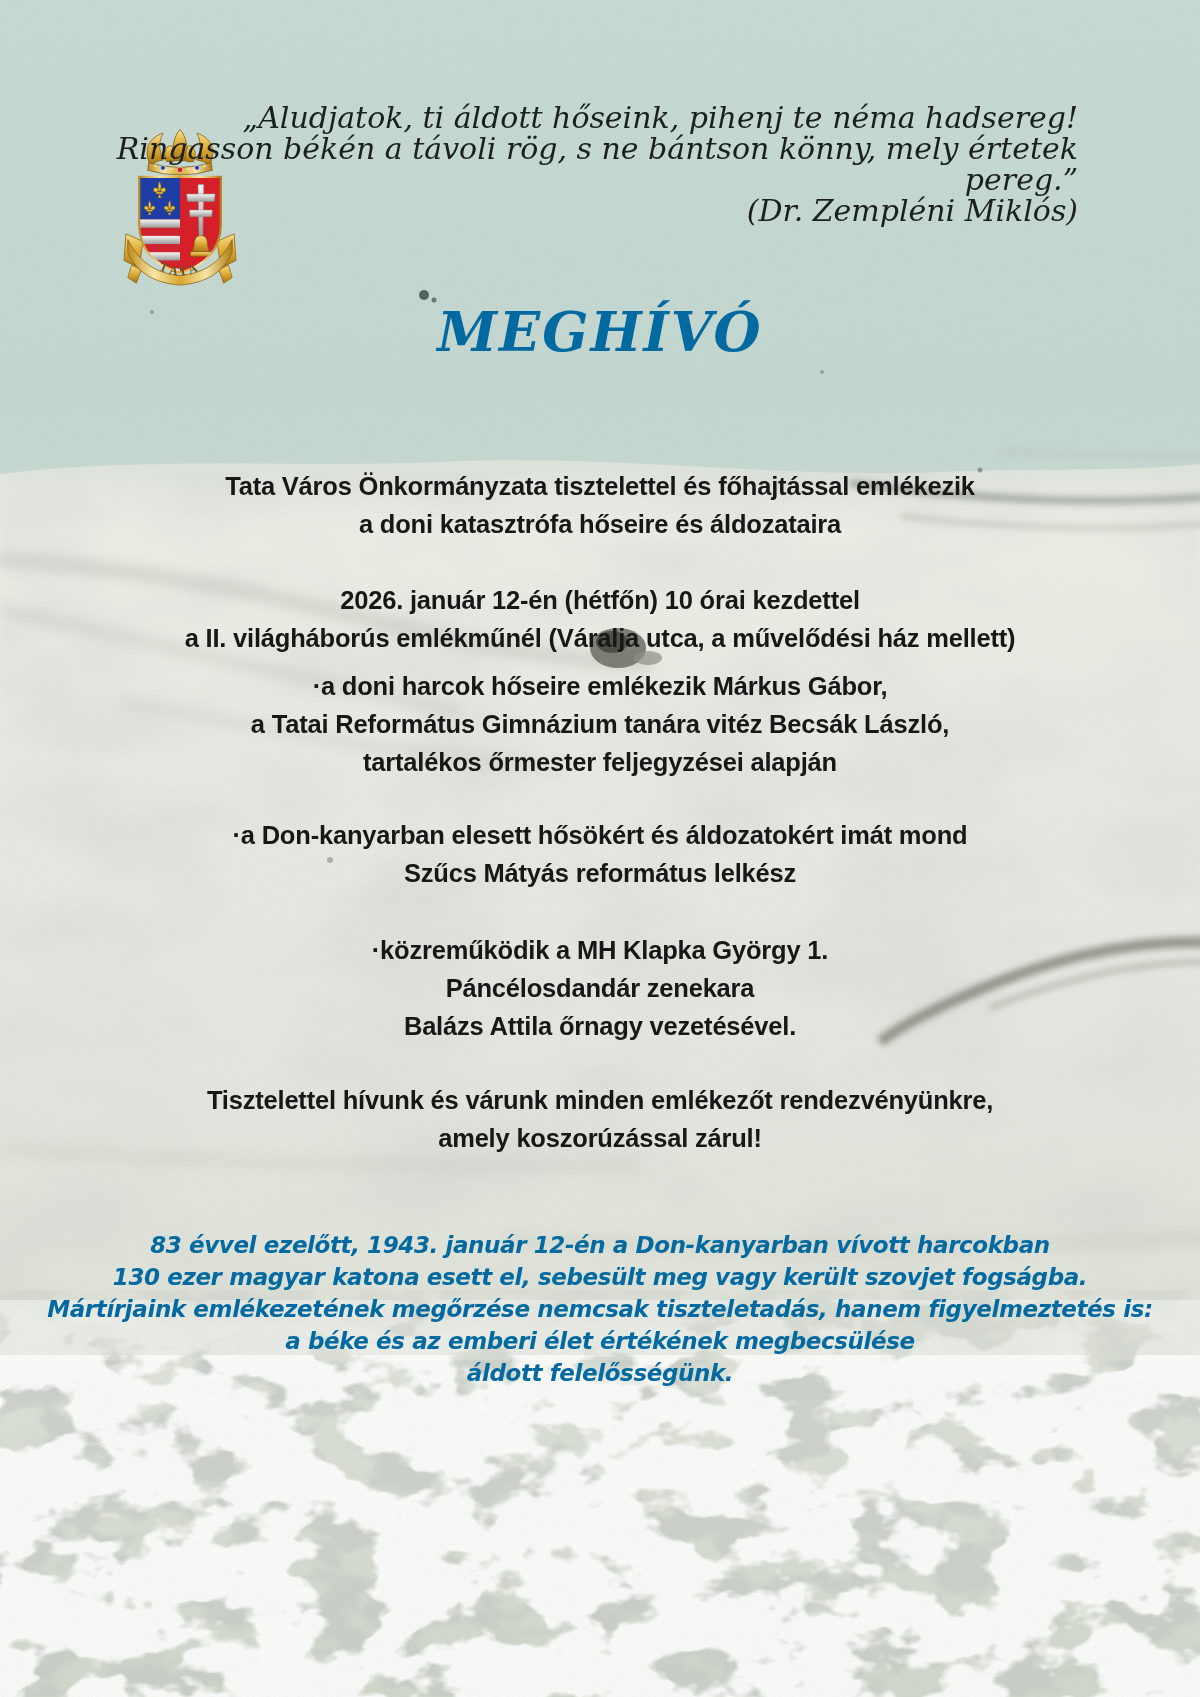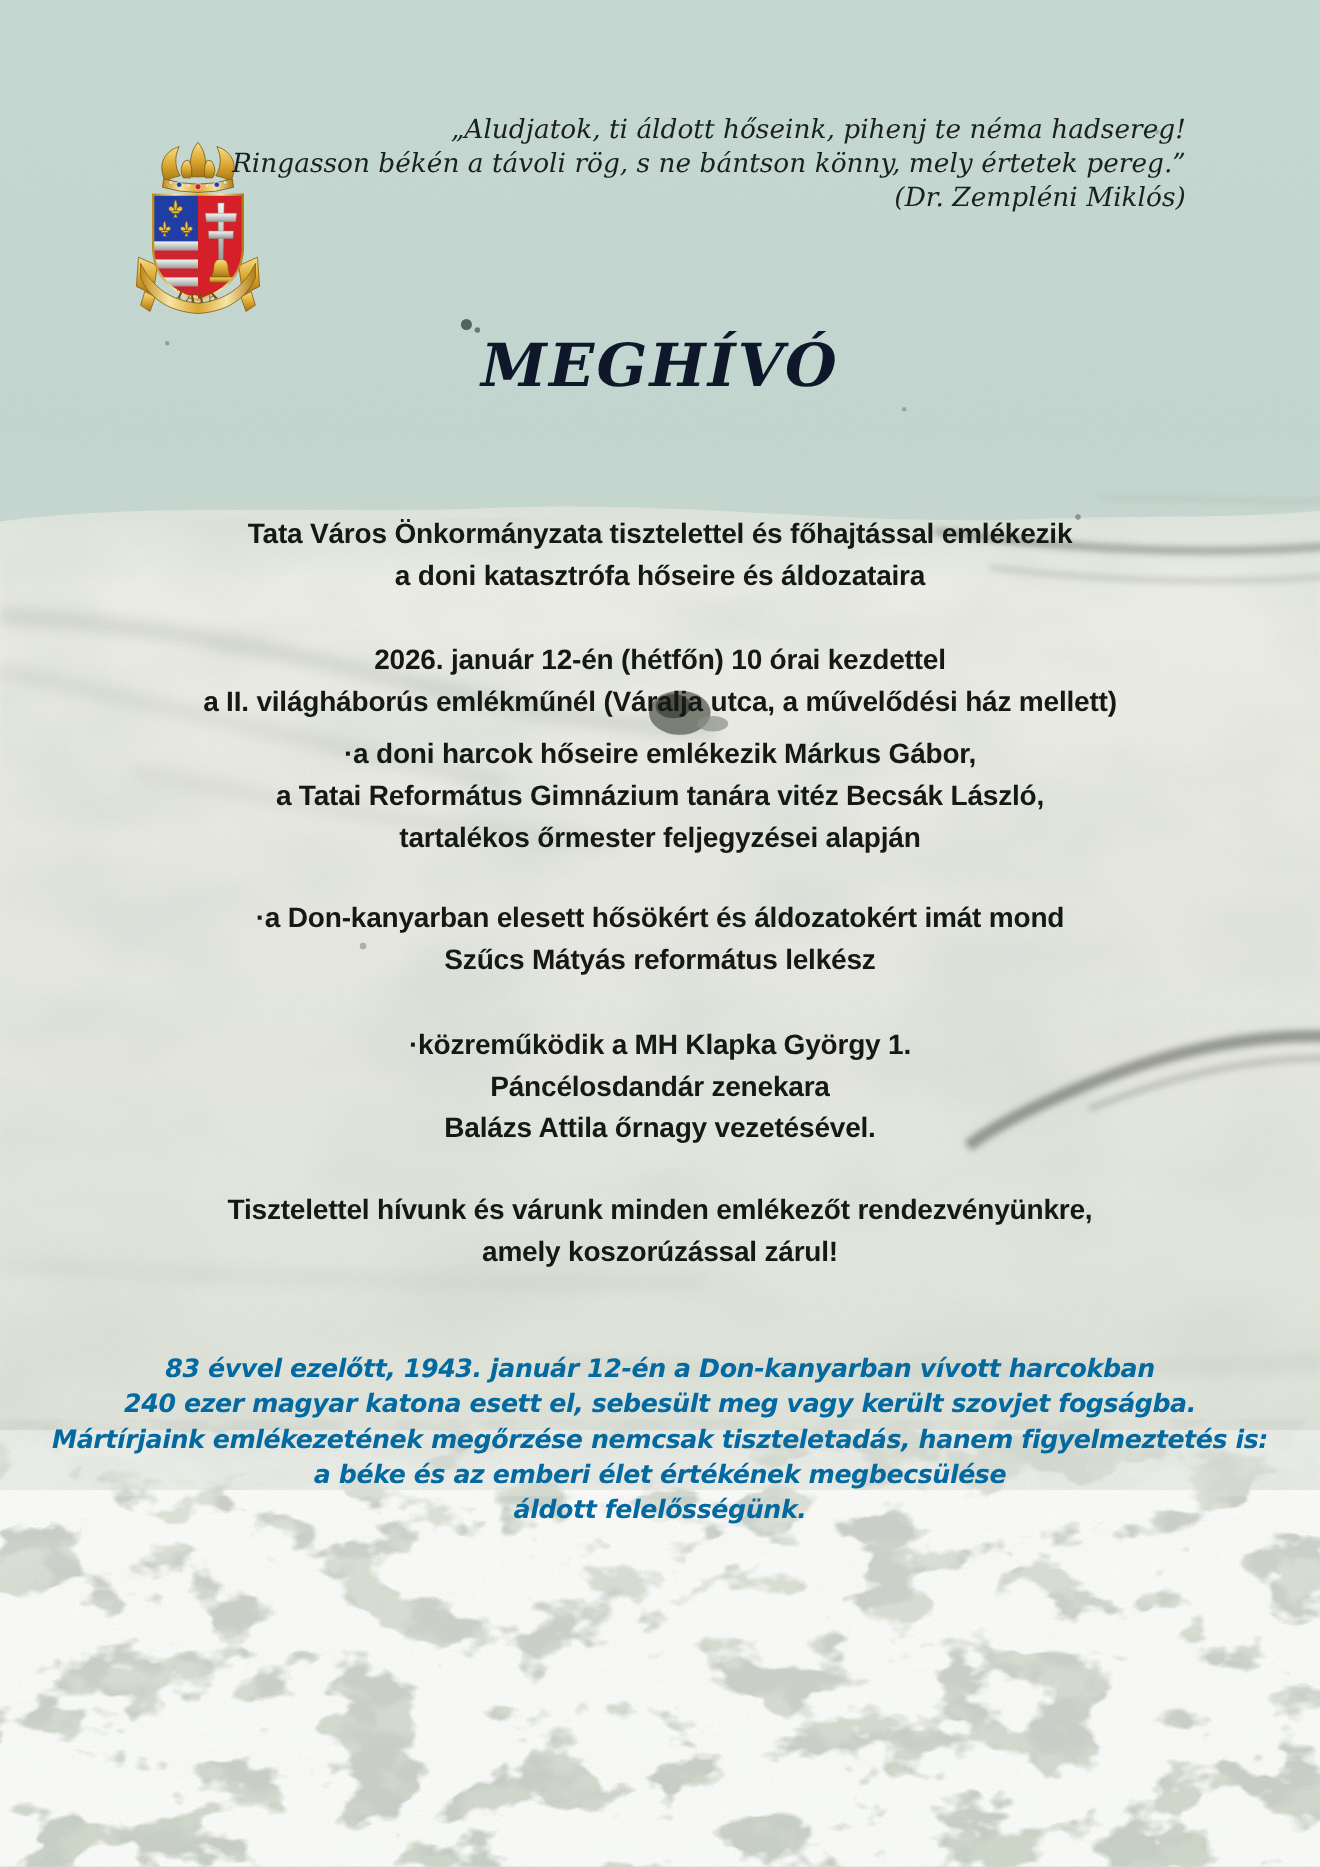--- a/index.html
+++ b/index.html
@@ -5,26 +5,26 @@
   html,body{margin:0;padding:0;}
   .poster{
     position:relative;width:1200px;height:1697px;overflow:hidden;
     background:#c5d8d2;
   }
   .bg{position:absolute;left:0;top:0;width:1200px;height:1697px;}
   .crest{position:absolute;left:116px;top:82px;width:128px;height:204px;}
   .quote{
     position:absolute;top:102px;right:122px;text-align:right;
     font-family:"DejaVu Serif",serif;font-style:italic;
-    font-size:24px;line-height:31px;color:#1b201e;
+    font-size:30px;line-height:31px;color:#1b201e;
   }
   .title{
     position:absolute;top:300px;left:0;width:100%;margin:0;text-align:center;
     font-family:"DejaVu Serif",serif;font-style:italic;font-weight:bold;
-    font-size:54px;letter-spacing:2px;color:#0f172a;
+    font-size:54px;letter-spacing:2px;color:#0369a1;
   }
   .block{
     position:absolute;left:0;width:100%;text-align:center;
     font-family:"Liberation Sans",sans-serif;font-weight:700;
     font-size:25.5px;line-height:38px;color:#16181  6;
     color:#161816;letter-spacing:-0.2px;
   }
   .b-intro{top:428px;margin-top:39px;}
   .b-datetime{top:552px;margin-top:29px;}
   .b-prog1{top:667px;}
@@ -259,19 +259,19 @@
     <div>Balázs Attila őrnagy vezetésével.</div>
   </div>
 
   <div class="block b-closing">
     <div>Tisztelettel hívunk és várunk minden emlékezőt rendezvényünkre,</div>
     <div>amely koszorúzással zárul!</div>
   </div>
 
   <div class="block b-memorial">
     <div>83 évvel ezelőtt,  1943. január 12-én a Don-kanyarban vívott harcokban</div>
-    <div>240 ezer magyar katona esett el, sebesült meg vagy került szovjet fogságba.</div>
+    <div>130 ezer magyar katona esett el, sebesült meg vagy került szovjet fogságba.</div>
     <div>Mártírjaink emlékezetének megőrzése nemcsak tiszteletadás, hanem figyelmeztetés is:</div>
     <div>a béke és az emberi élet értékének megbecsülése</div>
     <div>áldott felelősségünk.</div>
   </div>
 
 </div>
 
 </body></html>

